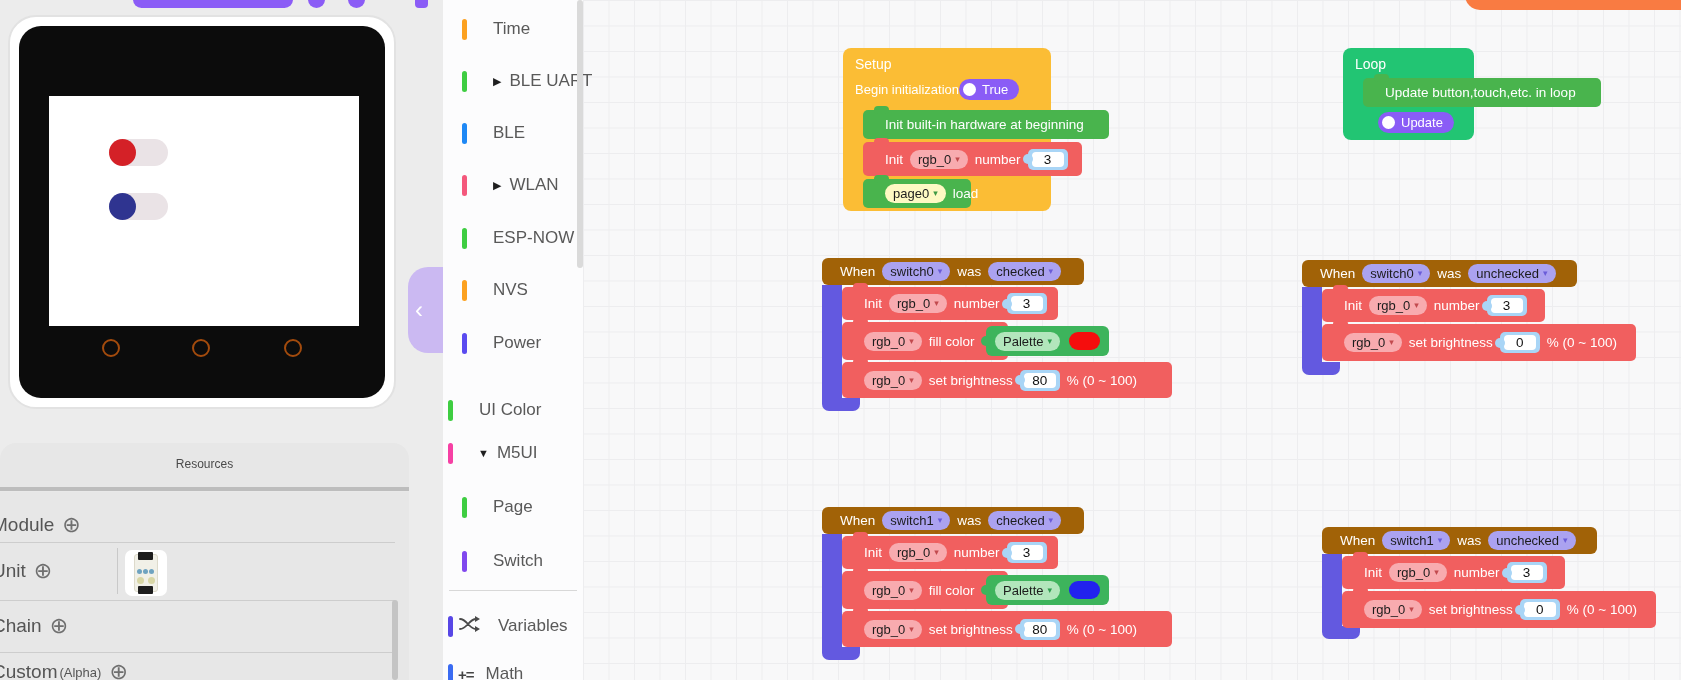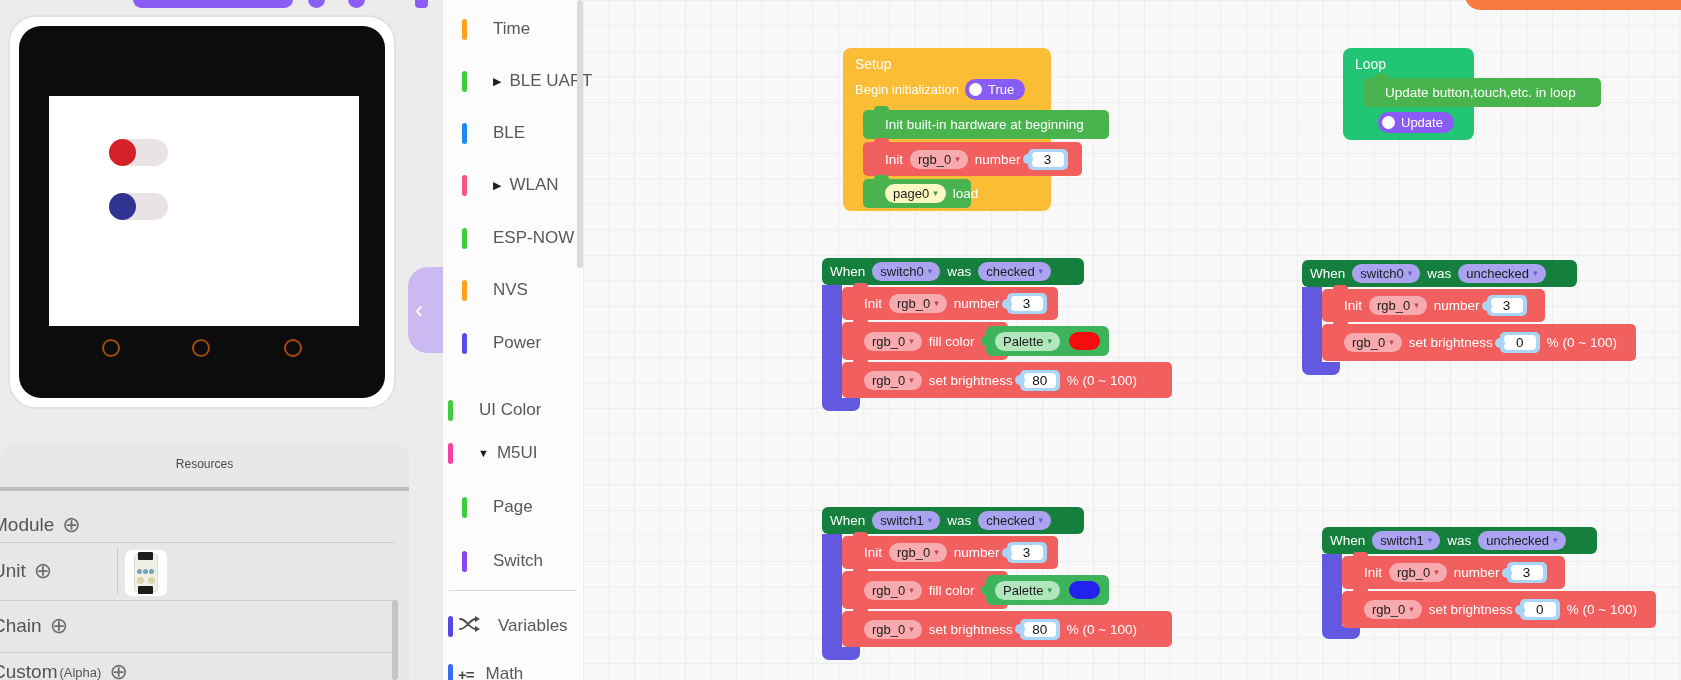--- a/index.html
+++ b/index.html
@@ -62,21 +62,21 @@
     background-image:linear-gradient(#ededef 1px,transparent 1px),linear-gradient(90deg,#ededef 1px,transparent 1px);
     background-size:25.5px 25.5px}
 
   
   .wrap{position:absolute;border-radius:8px;color:#fff}
   .wrap .btitle{position:absolute;left:12px;top:8px;font-size:14px}
   .stmt{position:absolute;border-radius:5px;display:flex;align-items:center;gap:7px;padding:0 22px;color:#fff;font-size:13.5px;white-space:nowrap;box-sizing:border-box;cursor:grab}
   .stmt::before{content:"";position:absolute;top:-4px;left:11px;width:15px;height:8px;border-radius:4px;background:inherit}
   .red{background:#f15f5f}
   .green{background:#49b44d}
-  .hat-header{position:absolute;border-radius:6px;display:flex;align-items:center;gap:7px;padding:0 8px;color:#fff;background:#15803d;font-size:13.5px;white-space:nowrap;box-sizing:border-box;cursor:grab}
+  .hat-header{position:absolute;border-radius:6px;display:flex;align-items:center;gap:7px;padding:0 18px;color:#fff;background:#a16207;font-size:13.5px;white-space:nowrap;box-sizing:border-box;cursor:grab}
   .spine{position:absolute;background:#6359e0}
   .foot{position:absolute;background:#6359e0;border-radius:0 0 7px 7px}
 
   .fld{display:inline-flex;align-items:flex-end;gap:4px;padding:1px 8px;border-radius:10px;color:#1c1c1c;font-size:13px;line-height:17px;cursor:pointer}
   .fld .arr{font-size:9px}
   .fld-pink{background:#f8abaf}.fld-pink .arr{color:#c24a4e}
   .fld-green{background:#fef9c3}.fld-green .arr{color:#3f9a44}
   .fld-violet{background:#aba2f0}.fld-violet .arr{color:#6revolve}
   .fld-violet .arr{color:#6a5cd8}
   .fld-lgreen{background:#b2e6bc}.fld-lgreen .arr{color:#2f9e4f}
@@ -225,21 +225,21 @@
 </div>
 <div class="side-item" style="left:448px;top:662px">
   <div class="cbar" style="background-color: rgb(58, 107, 242);"></div>
   <span class="icn math-icn">+=</span>
   <span class="lbl">Math</span>
 </div>
 <div class="abs side-scroll"></div>
 
 <div class="abs wrap" style="left:843px;top:48px;width:208px;height:163px;background:#fbbd35">
   <div class="btitle">Setup</div>
-  <div style="position:absolute;left:12px;top:31px;display:flex;align-items:center;gap:6px;font-size:13px;white-space:nowrap">
+  <div style="position:absolute;left:12px;top:31px;display:flex;align-items:center;font-size:13px;white-space:nowrap">
     <span>Begin initialization</span>
     <span class="tpill">
       <span class="dot"></span>
       <span>True</span>
     </span>
   </div>
 </div>
 <div class="abs stmt green" style="left:863px;top:110px;width:246px;height:29px">
   <span>Init built-in hardware at beginning</span>
 </div>

